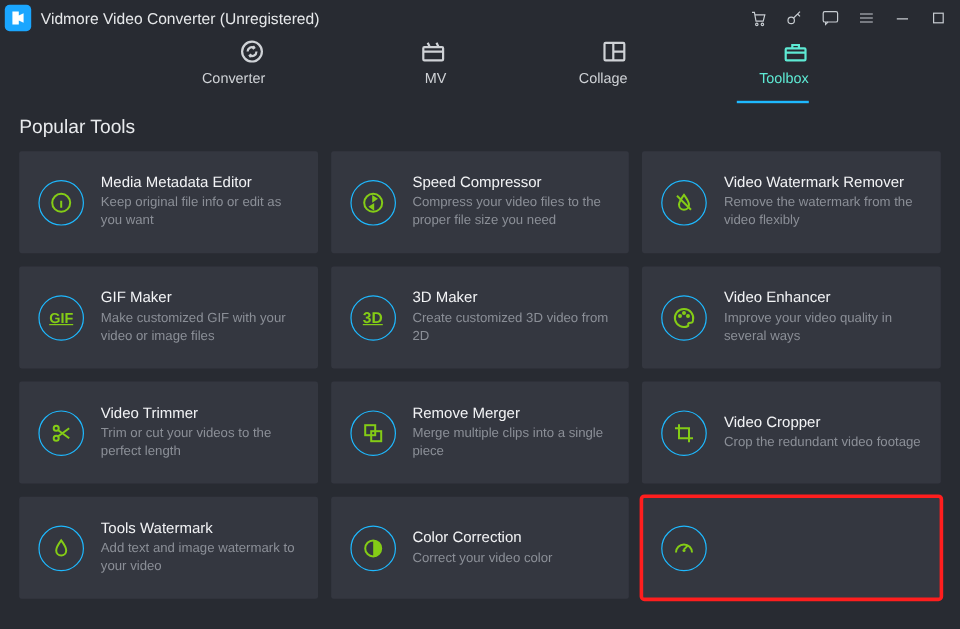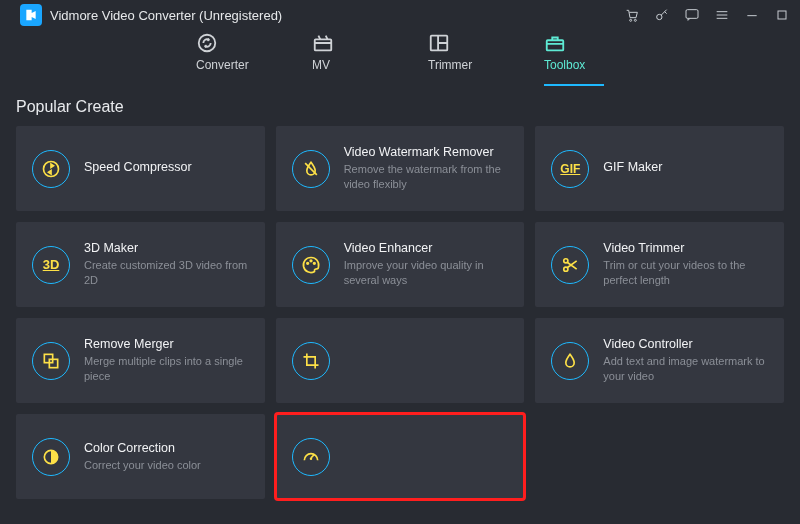--- a/index.html
+++ b/index.html
@@ -9,21 +9,21 @@
     font-family: "Segoe UI", Arial, sans-serif;
     color: #f0f0f3;
     font-size: 12px;
   }
   
   .titlebar {
     display: flex;
     align-items: center;
     justify-content: space-between;
     height: 30px;
-    padding: 0 10px 0 20px;
+    padding: 0 10px 0 4px;
   }
   .title-left { display: flex; align-items: center; gap: 8px; }
   .logo {
     width: 22px; height: 22px;
     background: #1aa6ff;
     border-radius: 4px;
     display: flex; align-items: center; justify-content: center;
   }
   .logo svg { width: 16px; height: 16px; }
   .app-title { color: #e6e8ea; font-size: 13px; }
@@ -34,28 +34,29 @@
   .tabs {
     display: flex;
     justify-content: center;
     gap: 56px;
     padding: 2px 0 0 0;
     height: 56px;
   }
   .tab {
     display: flex;
     flex-direction: column;
-    align-items: flex-start;
+    align-items: flex-end;
     gap: 4px;
     cursor: pointer;
     color: #cfd2d6;
     font-size: 12px;
     padding-bottom: 6px;
     border-bottom: 2px solid transparent;
     width: 60px;
+    margin-left: 35px;
   }
   .tab svg { width: 22px; height: 22px; stroke: currentColor; fill: none; stroke-width: 2; }
   .tab.active { color: #5eead4; border-bottom-color: #1eb9ff; }
   
   .section-title {
     font-size: 16px;
     font-weight: 400;
     color: #e8eaed;
     padding: 12px 16px 10px 16px;
   }
@@ -79,21 +80,21 @@
   .card.highlight {
     outline: 3px solid #ff1e1e;
     outline-offset: -1px;
   }
   .tool-icon {
     flex: 0 0 38px;
     width: 38px; height: 38px;
     border: 1.5px solid #1eb9ff;
     border-radius: 50%;
     display: flex; align-items: center; justify-content: center;
-    color: #fde047;
+    color: #84cc16;
     text-decoration: underline;
   }
   .tool-icon svg { width: 20px; height: 20px; stroke: currentColor; fill: none; stroke-width: 2; }
   .tool-text { flex: 1; min-width: 0; }
   .tool-title { color: #f2f3f5; font-size: 12.5px; margin-bottom: 3px; font-weight: 500;}
   .tool-desc { color: #8b8f97; font-size: 11px; line-height: 1.35; }
 </style>
 </head>
 <body>
 
@@ -158,65 +159,79 @@
         <rect x="3" y="8" width="18" height="12" rx="1"></rect>
         <path d="M3 12h18M7 4l2 4M15 4l2 4"></path>
       </svg>
     <span>MV</span>
   </div>
   <div class="tab">
     <svg viewBox="0 0 24 24">
         <rect x="3" y="4" width="18" height="16" rx="1"></rect>
         <path d="M11 4v16M11 12h10"></path>
       </svg>
-    <span>Trimmer</span>
+    <span>Collage</span>
   </div>
   <div class="tab active">
     <svg viewBox="0 0 24 24">
         <rect x="3" y="9" width="18" height="11" rx="1"></rect>
         <path d="M3 13h18M9 9V6h6v3"></path>
       </svg>
     <span>Toolbox</span>
   </div>
 </div>
 
-<div class="section-title">Popular Create</div>
+<div class="section-title">Popular Tools</div>
 
 <div class="grid">
 
+  <div class="card">
+    <div class="tool-icon">
+        <svg viewBox="0 0 24 24">
+          <circle cx="12" cy="12" r="9"></circle>
+          <path d="M12 8h0.01M11 11h1v5h1"></path>
+        </svg>
+      </div>
+    <div class="tool-text">
+      <div class="tool-title">Media Metadata Editor</div>
+      <div class="tool-desc">Keep original file info or edit as you want</div>
+    </div>
+  </div>
 
   <div class="card">
     <div class="tool-icon">
         <svg viewBox="0 0 24 24">
           <circle cx="12" cy="12" r="9"></circle>
           <path d="M12 6v4l3-2zM12 18v-4l-3 2z"></path>
         </svg>
       </div>
     <div class="tool-text">
       <div class="tool-title">Speed Compressor</div>
+      <div class="tool-desc">Compress your video files to the proper file size you need</div>
     </div>
   </div>
 
   <div class="card">
     <div class="tool-icon">
         <svg viewBox="0 0 24 24">
           <path d="M12 4c3 4 5 7 5 10a5 5 0 0 1-10 0c0-3 2-6 5-10z"></path>
           <path d="M5 5l14 14"></path>
         </svg>
       </div>
     <div class="tool-text">
       <div class="tool-title">Video Watermark Remover</div>
       <div class="tool-desc">Remove the watermark from the video flexibly</div>
     </div>
   </div>
 
   <div class="card">
     <div class="tool-icon" style="font-size:12px;font-weight:600;">GIF</div>
     <div class="tool-text">
       <div class="tool-title">GIF Maker</div>
+      <div class="tool-desc">Make customized GIF with your video or image files</div>
     </div>
   </div>
 
   <div class="card">
     <div class="tool-icon" style="font-size:13px;font-weight:600;">3D</div>
     <div class="tool-text">
       <div class="tool-title">3D Maker</div>
       <div class="tool-desc">Create customized 3D video from 2D</div>
     </div>
   </div>
@@ -262,30 +277,34 @@
       <div class="tool-desc">Merge multiple clips into a single piece</div>
     </div>
   </div>
 
   <div class="card">
     <div class="tool-icon">
         <svg viewBox="0 0 24 24">
           <path d="M7 3v14h14M3 7h14v14"></path>
         </svg>
       </div>
+    <div class="tool-text">
+      <div class="tool-title">Video Cropper</div>
+      <div class="tool-desc">Crop the redundant video footage</div>
+    </div>
   </div>
 
   <div class="card">
     <div class="tool-icon">
         <svg viewBox="0 0 24 24">
           <path d="M12 4c3 4 5 7 5 10a5 5 0 0 1-10 0c0-3 2-6 5-10z"></path>
         </svg>
       </div>
     <div class="tool-text">
-      <div class="tool-title">Video Controller</div>
+      <div class="tool-title">Tools Watermark</div>
       <div class="tool-desc">Add text and image watermark to your video</div>
     </div>
   </div>
 
   <div class="card">
     <div class="tool-icon">
         <svg viewBox="0 0 24 24">
           <circle cx="12" cy="12" r="8"></circle>
           <path d="M12 4a8 8 0 0 1 0 16z" fill="currentColor" stroke="none"></path>
         </svg>

